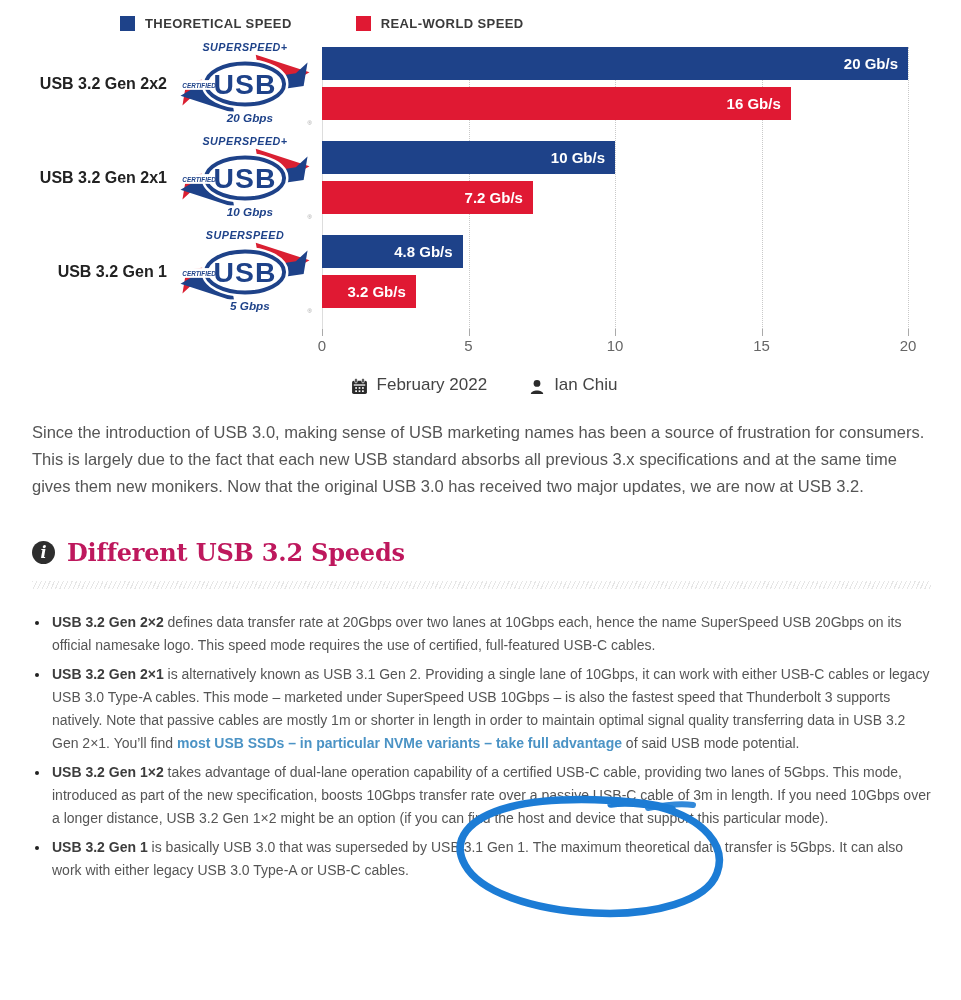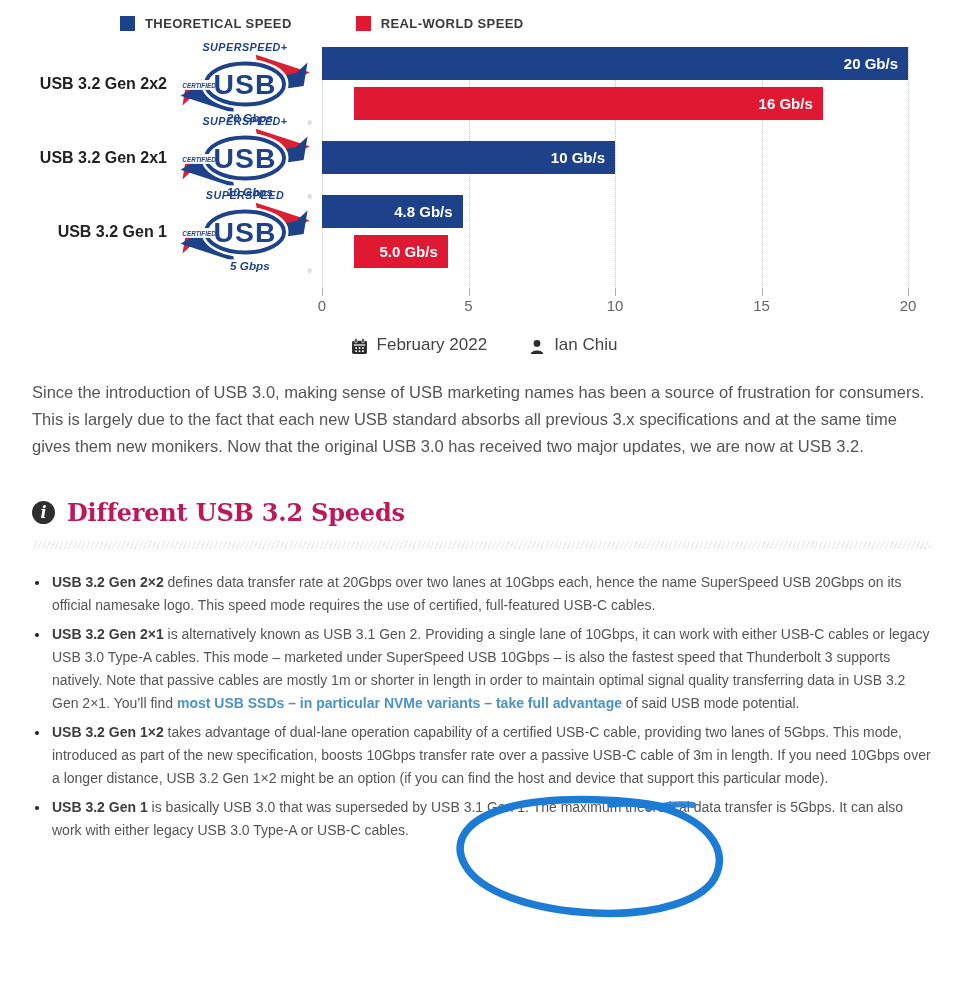--- a/index.html
+++ b/index.html
@@ -18,21 +18,21 @@
   .legend-label { font-size:13px; font-weight:bold; color:#3a3a3a; letter-spacing:.4px; }
 
   .chart-body { position:relative; margin-top:16px; }
   .gridlines { position:absolute; left:322px; width:586px; top:0; bottom:26px; }
   .zero-line { position:absolute; left:0; top:0; bottom:0; border-left:1px solid #ddd; }
   .gridline { position:absolute; top:0; bottom:0; border-left:1px dotted #c9c9c9; }
 
   .chart-row { position:relative; margin-left:322px; width:586px; margin-bottom:21px; }
   .chart-row:first-child { margin-top:8px; }
   .bar { position:relative; height:33px;padding-left:12px; }
-  .bar + .bar { margin-top:7px;margin-left:32px; }
+  .bar + .bar { margin-top:7px; }
   .bar-label {
     position:absolute; right:10px; top:0; line-height:33px;
     color:#fff; font-size:15px; font-weight:bold; white-space:nowrap;
   }
   .cat-block {
     position:absolute; right:586px; width:322px; top:50%; transform:translateY(-50%);
     display:flex; align-items:center; justify-content:flex-end; gap:9px; padding-right:8px;
   }
   .cat-label { font-size:16px; font-weight:bold; color:#222; white-space:nowrap; }
   .usb-logo { flex:0 0 auto; }
@@ -144,20 +144,23 @@
             <text class="logo-usb" x="70" y="54" text-anchor="middle">USB</text>
             <text class="logo-brand" x="70" y="10" text-anchor="middle">SUPERSPEED+</text>
             <rect x="46" y="72" width="58" height="14" fill="#fff"></rect>
             <text class="logo-speed" x="75" y="83" text-anchor="middle">10 Gbps</text>
             <text class="logo-reg" x="134" y="86">®</text>
           </svg>
         </div>
         <div class="bar" style="width: 50%; background: rgb(30, 66, 137);">
             <span class="bar-label">10 Gb/s</span>
           </div>
+        <div class="bar" style="width: 36%; background: rgb(224, 25, 51);">
+            <span class="bar-label">7.2 Gb/s</span>
+          </div>
       </div>
 
       <div class="chart-row">
         <div class="cat-block">
           <span class="cat-label">USB 3.2 Gen 1</span>
           <svg class="usb-logo" width="138" height="86" viewBox="0 0 140 88">
             <polygon points="6,66 10,42 84,31 81,14 136,32 91,58 88,44 18,55" fill="#da2032"></polygon>
             <polygon points="134,22 130,46 56,57 59,74 4,56 49,30 52,44 122,33" fill="#1e4289"></polygon>
             <ellipse cx="70" cy="44" rx="40" ry="21" fill="#fff" stroke="#fff" stroke-width="9"></ellipse>
             <ellipse cx="70" cy="44" rx="40" ry="21" fill="#fff" stroke="#1e4289" stroke-width="4"></ellipse>
@@ -167,21 +170,21 @@
             <text class="logo-brand" x="70" y="10" text-anchor="middle">SUPERSPEED</text>
             <rect x="46" y="72" width="58" height="14" fill="#fff"></rect>
             <text class="logo-speed" x="75" y="83" text-anchor="middle">5 Gbps</text>
             <text class="logo-reg" x="134" y="86">®</text>
           </svg>
         </div>
         <div class="bar" style="width: 24%; background: rgb(30, 66, 137);">
             <span class="bar-label">4.8 Gb/s</span>
           </div>
         <div class="bar" style="width: 16%; background: rgb(224, 25, 51);">
-            <span class="bar-label">5.0 Gb/s</span>
+            <span class="bar-label">3.2 Gb/s</span>
           </div>
       </div>
 
       <div class="ticks" id="ticks">
           <div class="tickmark" style="left: 0%;"></div>
           <div class="ticklabel" style="left: 0%;">0</div>
           <div class="tickmark" style="left: 25%;"></div>
           <div class="ticklabel" style="left: 25%;">5</div>
           <div class="tickmark" style="left: 50%;"></div>
           <div class="ticklabel" style="left: 50%;">10</div>

